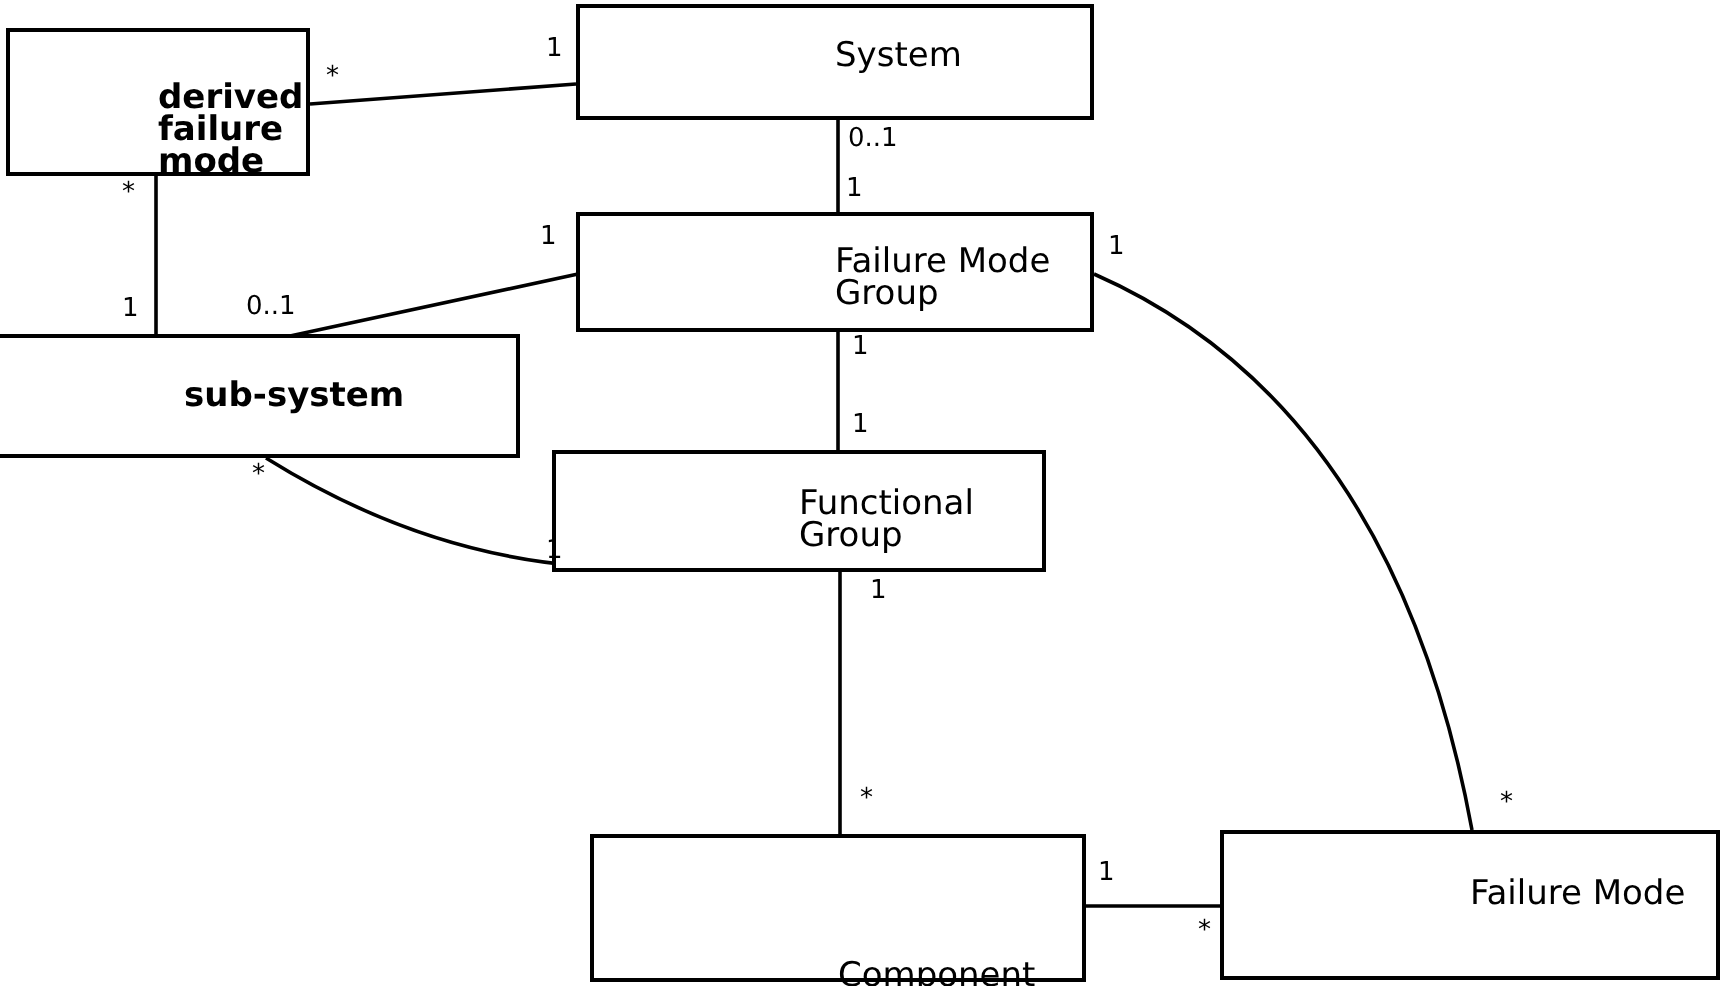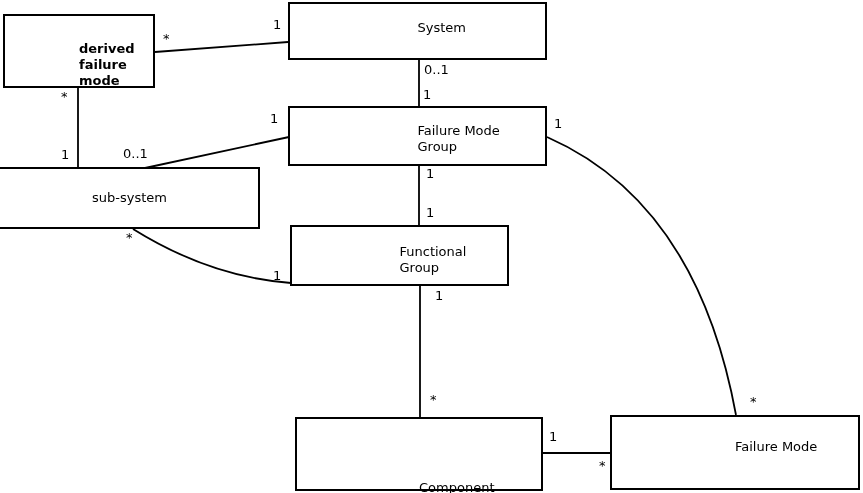--- a/index.html
+++ b/index.html
@@ -29,35 +29,35 @@
     fill: none;
   }
   .entity {
     position: absolute;
     box-sizing: border-box;
     border: 2px solid #000000;
     background: #ffffff;
   }
   .entity .entity-label {
     position: absolute;
-    font-size: 13px;
+    font-size: 17px;
     line-height: 16px;
     white-space: pre-line;
     text-align: left;
   }
   
   #e-derived-failure-mode { left: 3px;   top: 14px;  width: 152px; height: 74px; font-weight: bold; }
   #e-derived-failure-mode .entity-label { left: 50%; top: 25px; }
   #e-system               { left: 288px; top: 2px;   width: 259px; height: 58px; }
   #e-system .entity-label { left: 50%; top: 16px; }
   #e-failure-mode-group   { left: 288px; top: 106px; width: 259px; height: 60px; }
   #e-failure-mode-group .entity-label { left: 50%; top: 15px; }
   #e-sub-system           { left: -2px;  top: 167px; width: 262px; height: 62px; }
-  #e-sub-system .entity-label { left: 92px; top: 21px; }
-  #e-functional-group     { left: 290px; top: 225px; width: 219px; height: 61px; }
+  #e-sub-system .entity-label { left: 92px; top: 21px; font-weight: bold; }
+  #e-functional-group     { left: 276px; top: 225px; width: 247px; height: 61px; }
   #e-functional-group .entity-label { left: 50%; top: 17px; }
   #e-component            { left: 295px; top: 417px; width: 248px; height: 74px; }
   #e-component .entity-label { left: 50%; top: 24px; margin-top: 37px; }
   #e-failure-mode         { left: 610px; top: 415px; width: 250px; height: 75px; }
   #e-failure-mode .entity-label { left: 50%; top: 22px; }
   
   .mult {
     position: absolute;
     font-size: 13px;
     line-height: 16px;

